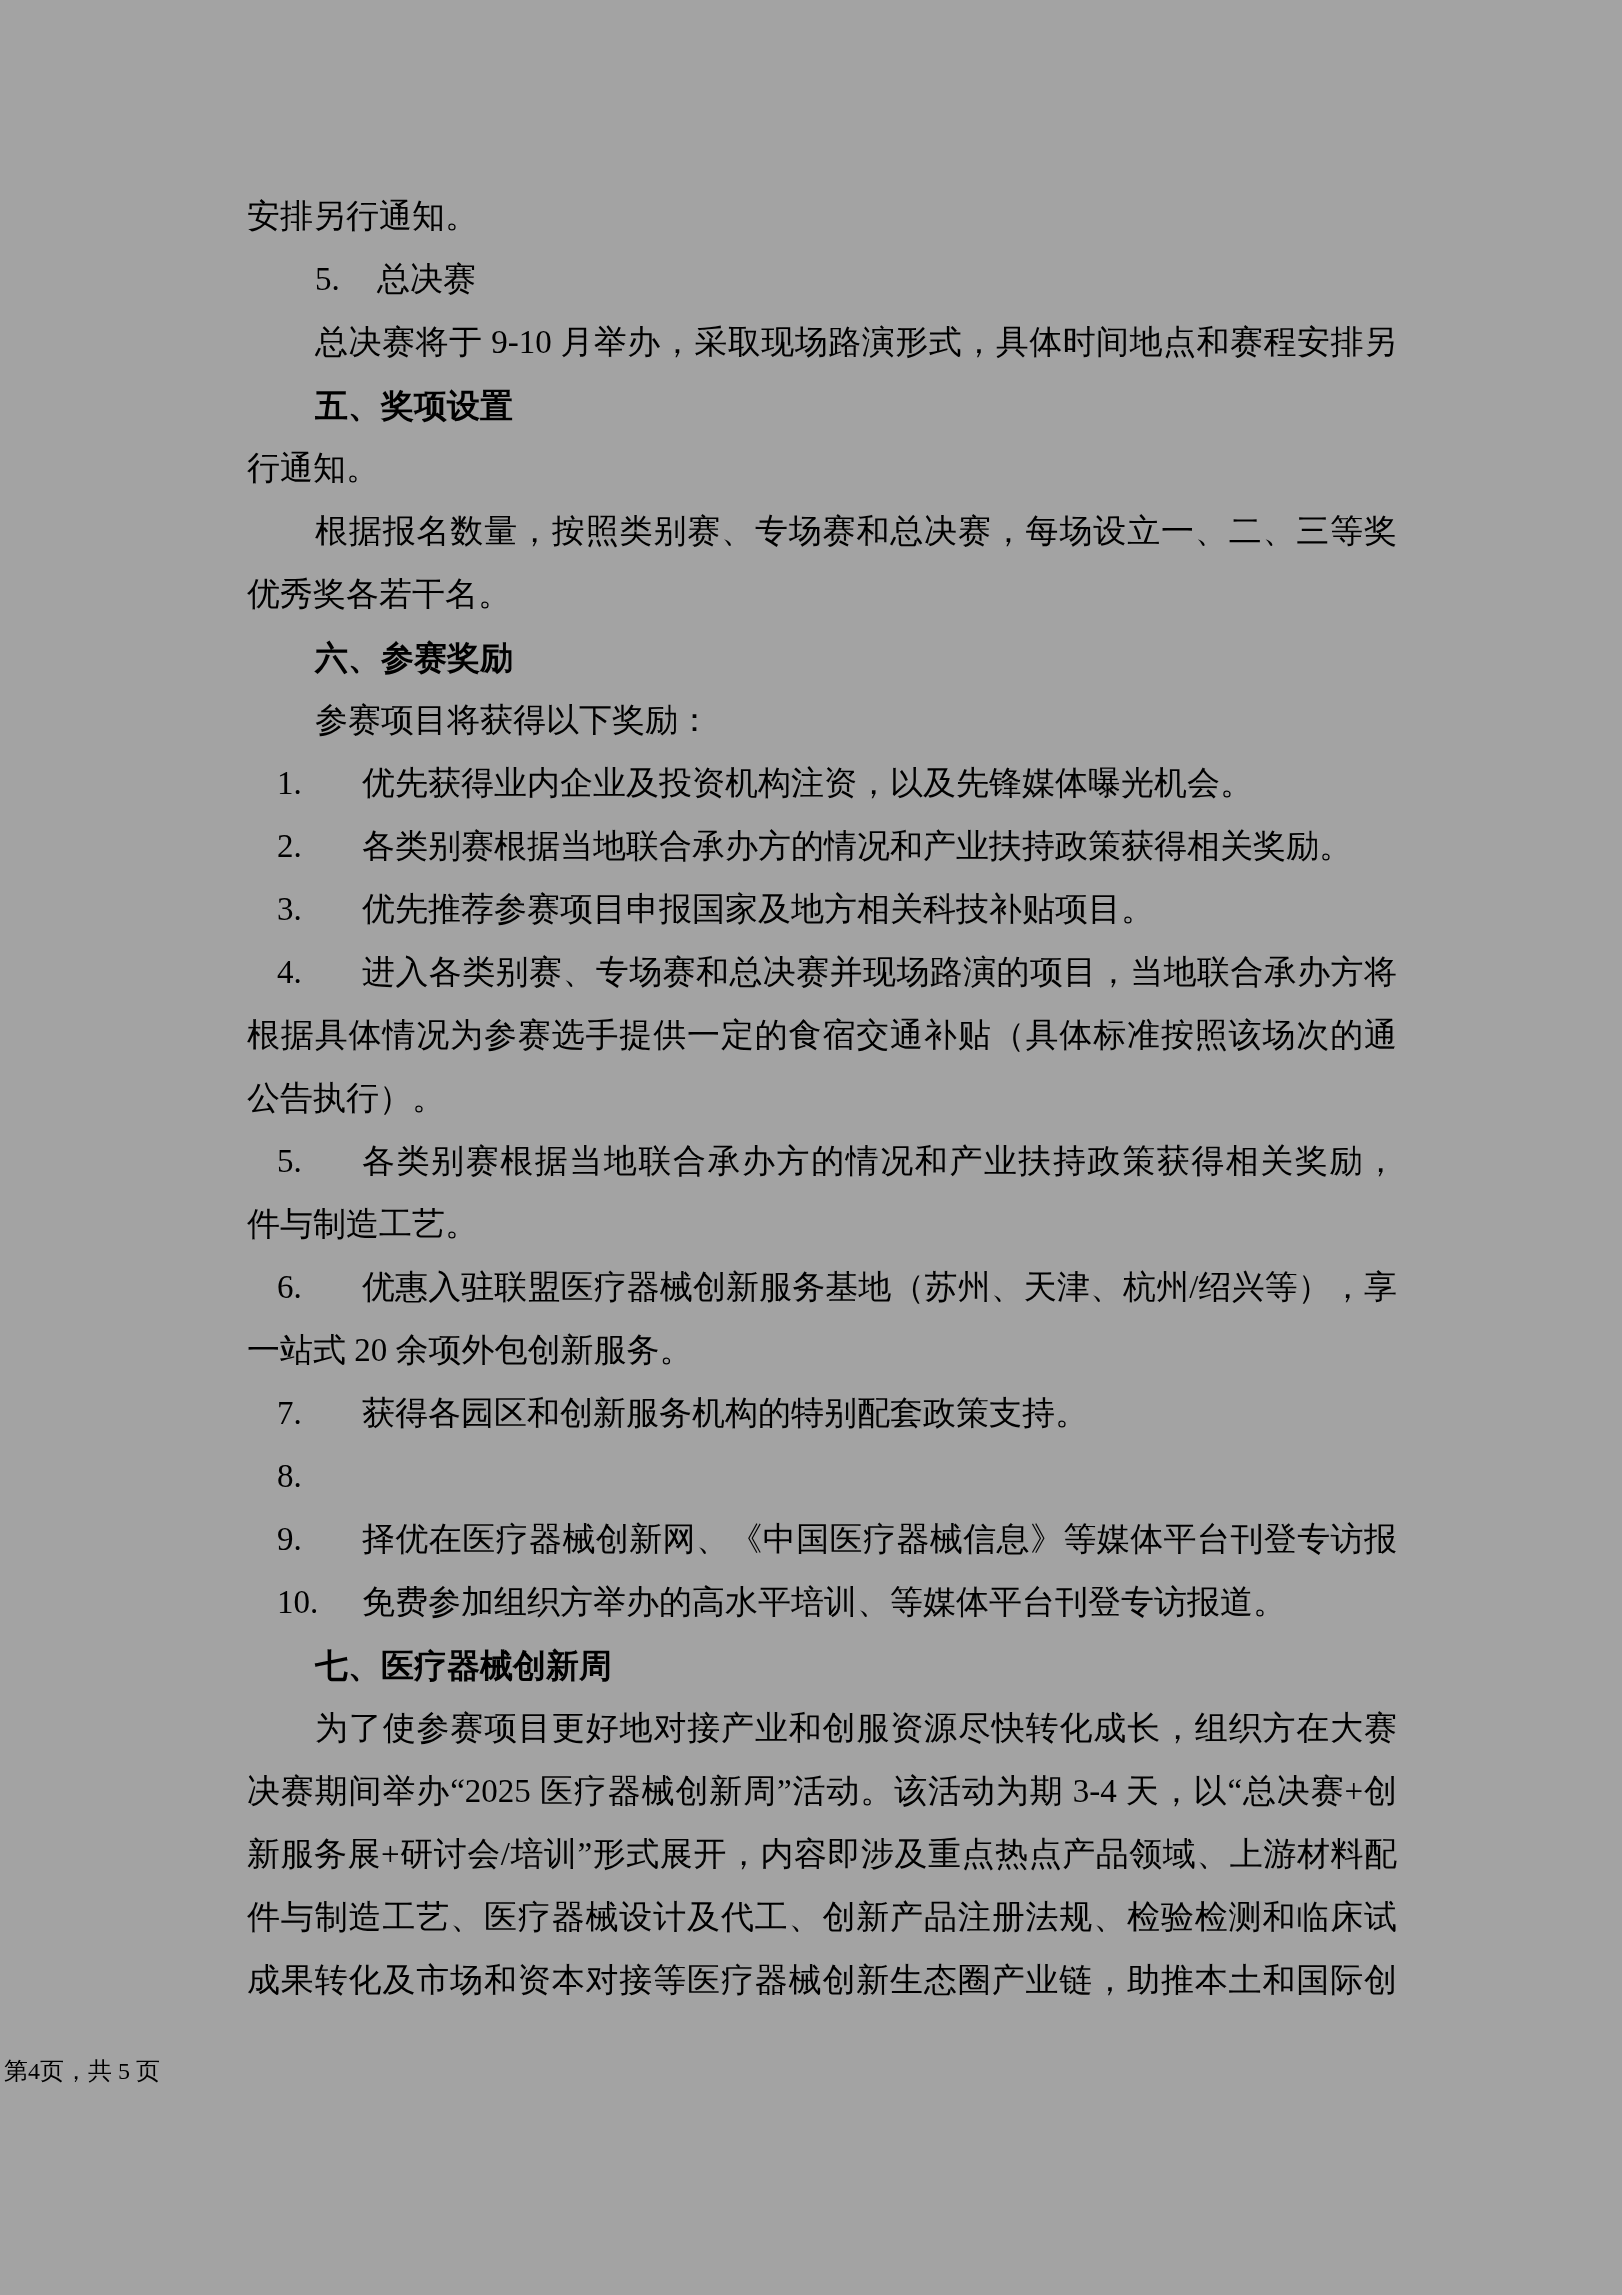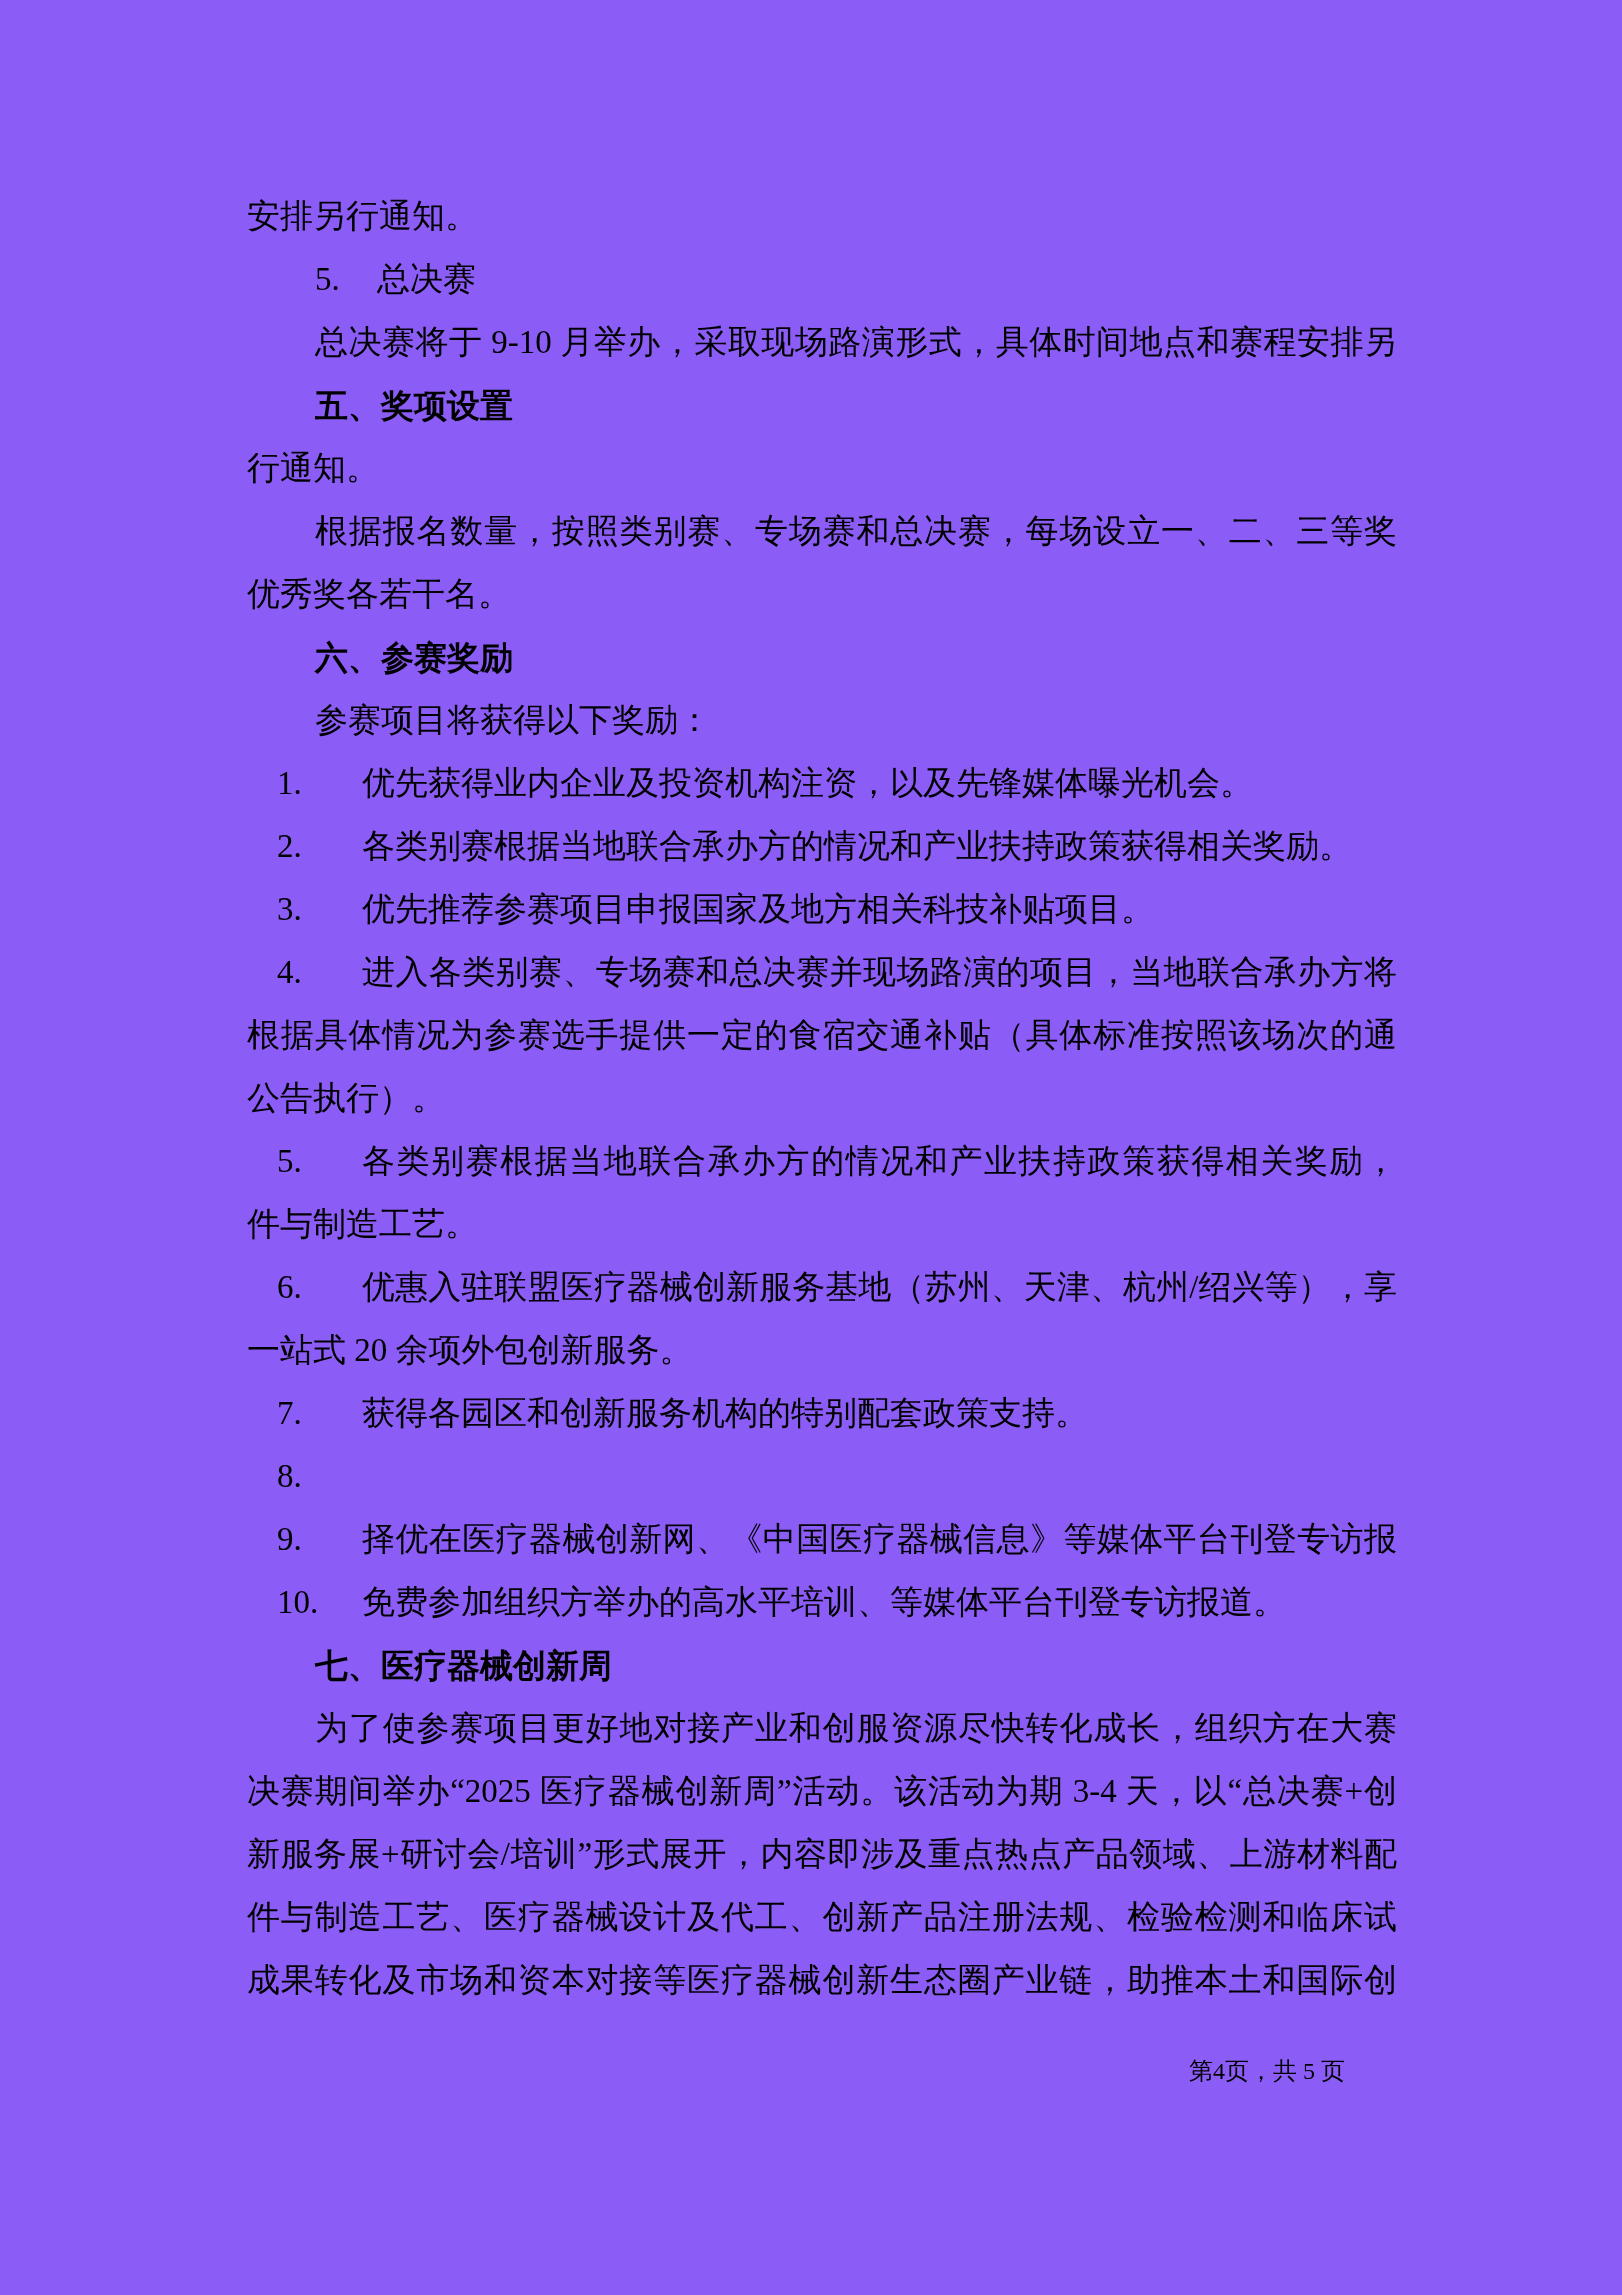--- a/index.html
+++ b/index.html
@@ -13,21 +13,21 @@
     position: relative;
     color: #000000;
     font-family: "Liberation Serif", "DejaVu Serif", serif;
   }
   .page {
     position: absolute;
     left: 0;
     top: 0;
     width: 1623px;
     height: 2295px;
-    background: #8b5cf6;
+    background: #a3a3a3;
   }
   .content {
     position: absolute;
     left: 247px;
     top: 185px;
     width: 1150px;
   }
   .line {
     font-size: 33px;
     line-height: 63px;
@@ -61,24 +61,24 @@
     position: relative;
     padding-left: 130px;
   }
   .line.subitem .num {
     position: absolute;
     left: 68px;
     top: 0;
   }
   .footer {
     position: absolute;
-    left: 16px;
+    left: 4px;
     top: 2058px;
     width: 1329px;
-    text-align: right;
+    text-align: left;
     font-size: 24px;
     line-height: 26px;
     color: #000000;
   }
 </style>
 </head>
 <body>
 
 <div class="page">
   <div class="content" id="content">

